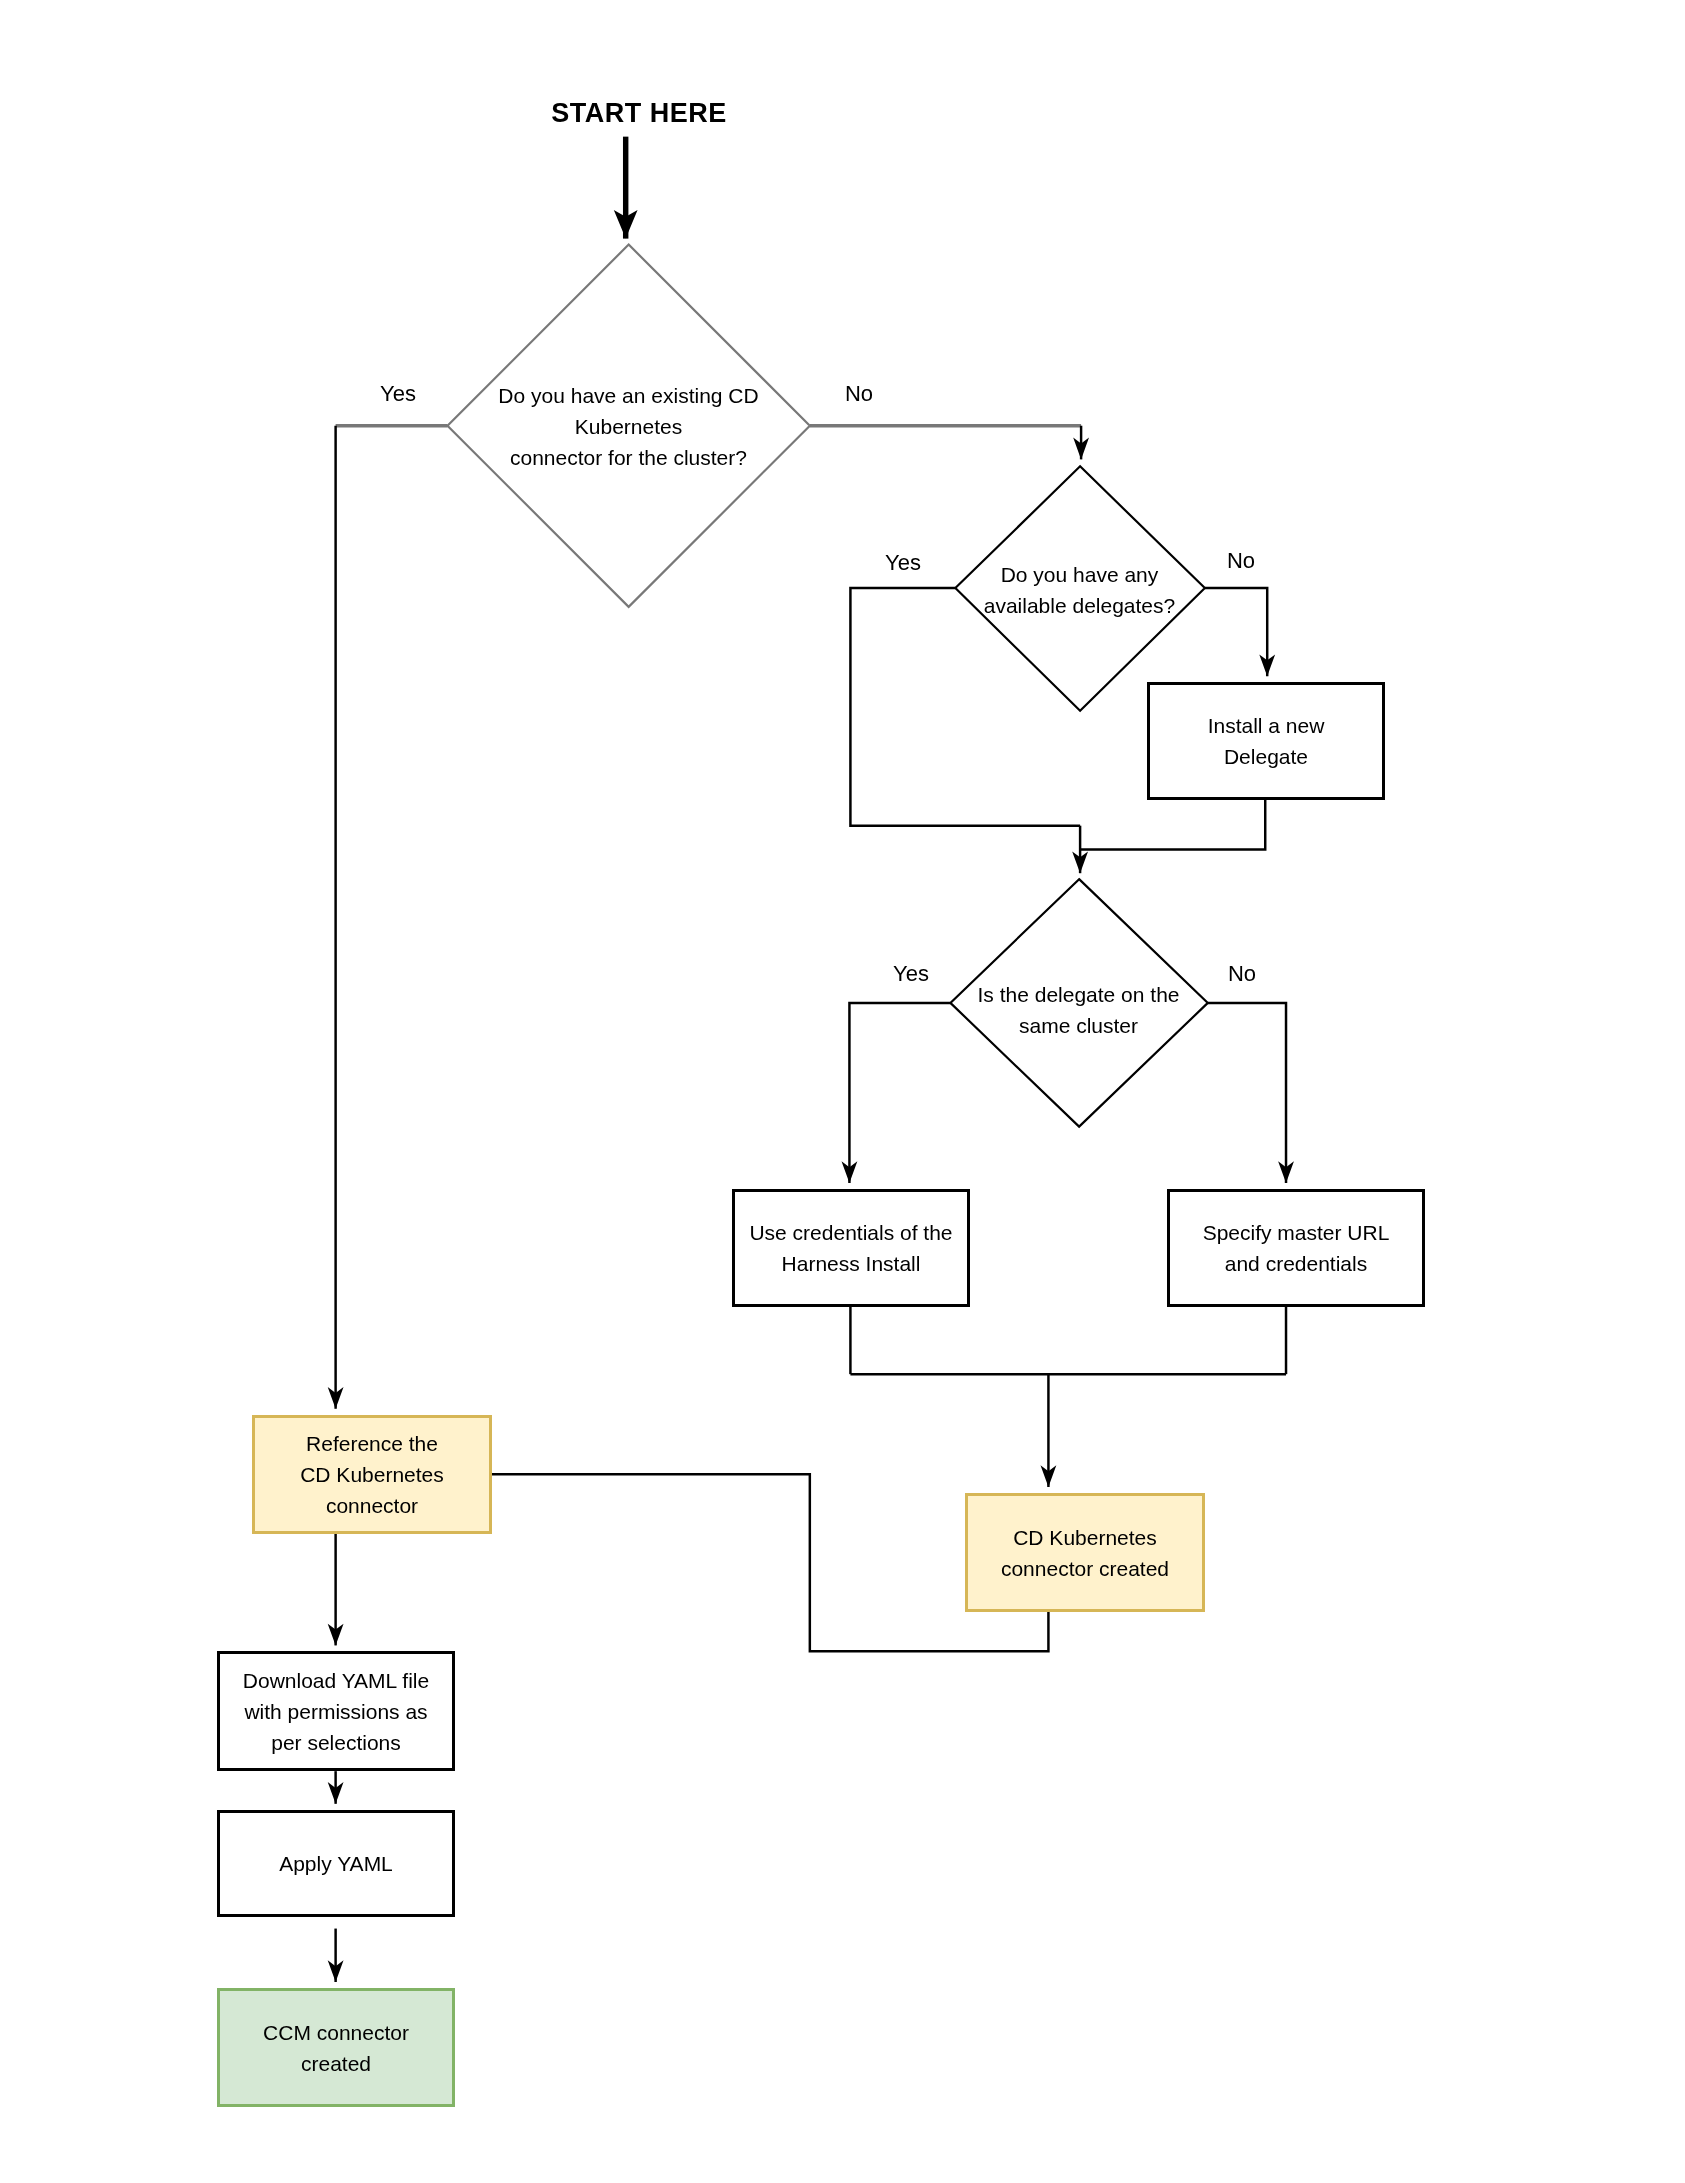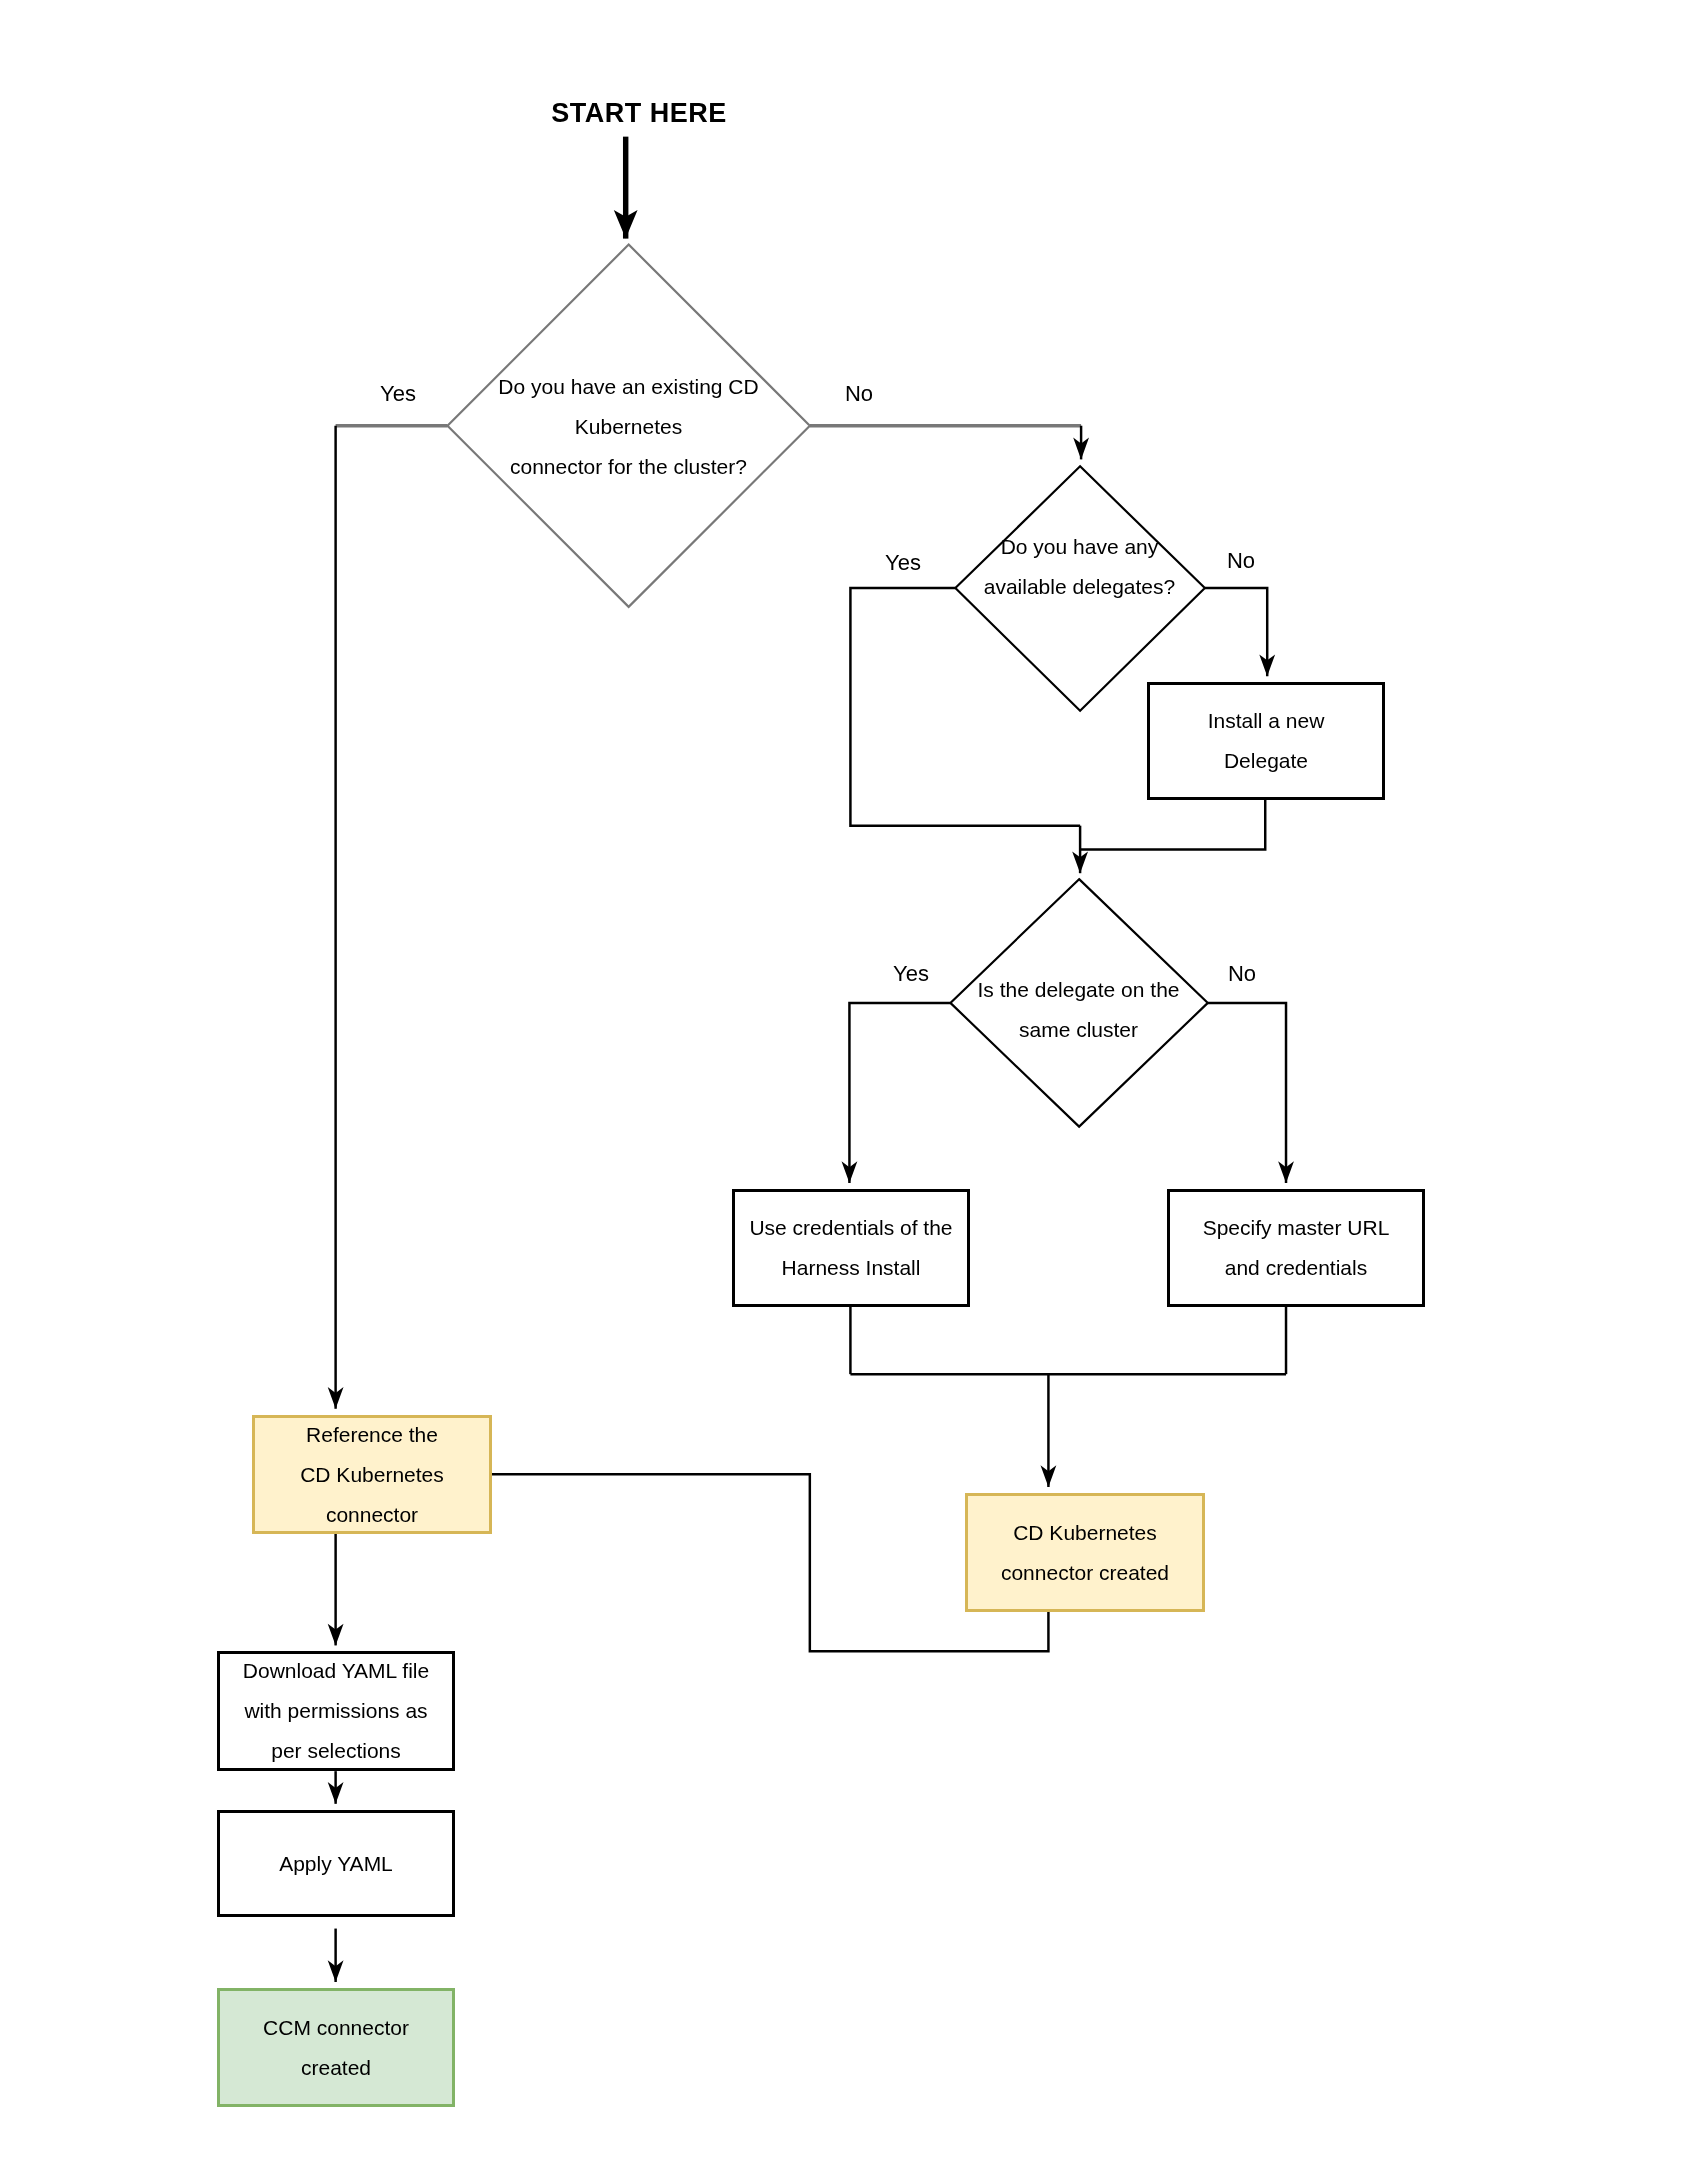--- a/index.html
+++ b/index.html
@@ -20,21 +20,21 @@
   .edge-gray{fill:none;stroke:var(--gray-line);stroke-width:3.5px;}
   .edge-start{fill:none;stroke:var(--line);stroke-width:5.5px;}
   .arrowfill{fill:var(--line);}
   
   .diamond{fill:var(--box-fill);stroke:var(--line);stroke-width:2.2px;}
   .diamond-gray{fill:var(--box-fill);stroke:var(--gray-line);stroke-width:2.2px;}
   
   .node{
     position:absolute; box-sizing:border-box;
     display:flex; align-items:center; justify-content:center;
-    text-align:center; font-size:21px; line-height:40px;
+    text-align:center; font-size:21px; line-height:31px;
   }
   .node .label{white-space:pre-line;}
   .box{background:var(--box-fill); border:3px solid var(--box-border);}
   .box-yellow{background:var(--yellow-fill); border:3px solid var(--yellow-border);margin-left:36px;}
   .box-green{background:var(--green-fill); border:3px solid var(--green-border);}
   .dtext{position:absolute; background:transparent; border:none;}
   
   .page-title{
     position:absolute; transform:translate(-50%,-50%);
     font-size:27px; font-weight:bold; letter-spacing:0.5px; white-space:nowrap;
@@ -100,21 +100,21 @@
     </g>
   </svg>
 
   <div class="page-title" style="left:639px; top:113px;">START HERE</div>
 
   <div class="node dtext" style="left:460px; top:379px; width:337px; height:95px;">
     <span class="label">Do you have an existing CD
 Kubernetes
 connector for the cluster?</span>
   </div>
-  <div class="node dtext" style="left:951px; top:535px; width:257px; height:63px;">
+  <div class="node dtext" style="left:951px; top:558px; width:257px; height:63px;">
     <span class="label">Do you have any
 available delegates?</span>
   </div>
   <div class="node dtext" style="left:945px; top:978px; width:267px; height:63px;">
     <span class="label">Is the delegate on the
 same cluster</span>
   </div>
 
   <div class="node box" style="left:1147px; top:682px; width:238px; height:118px;">
     <span class="label">Install a new

